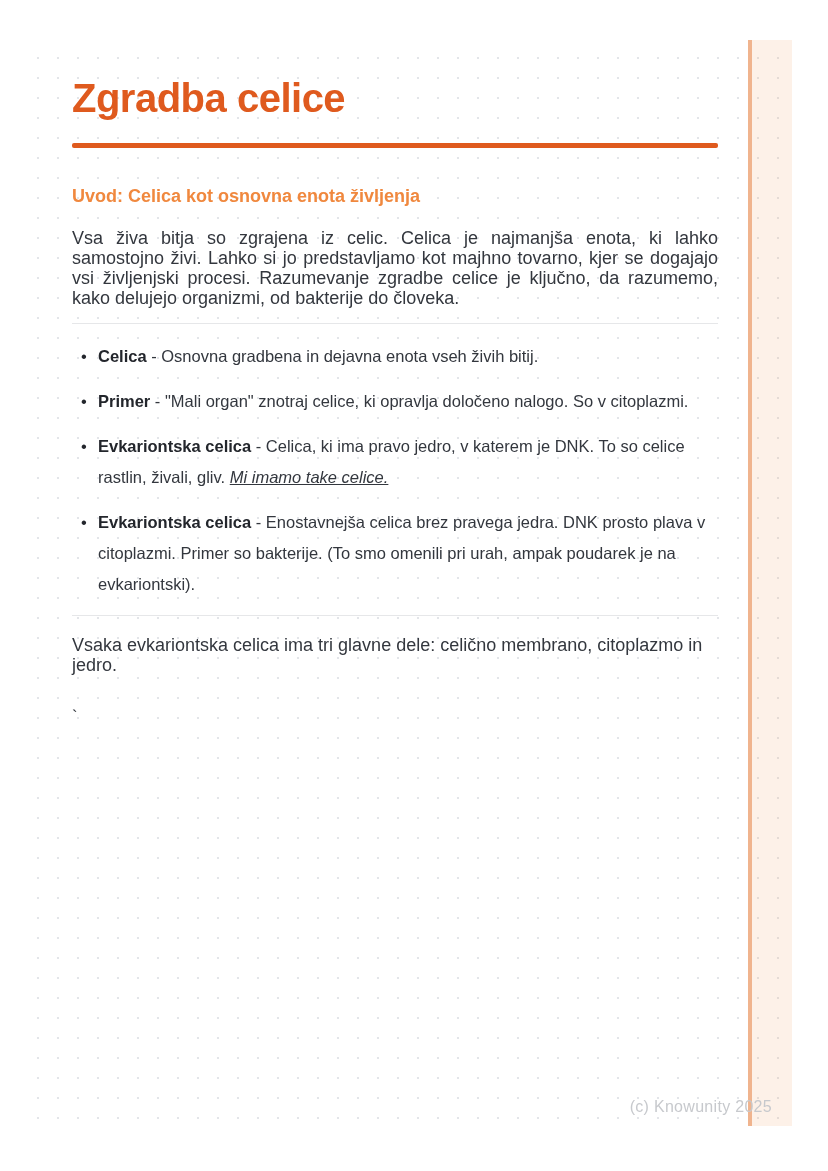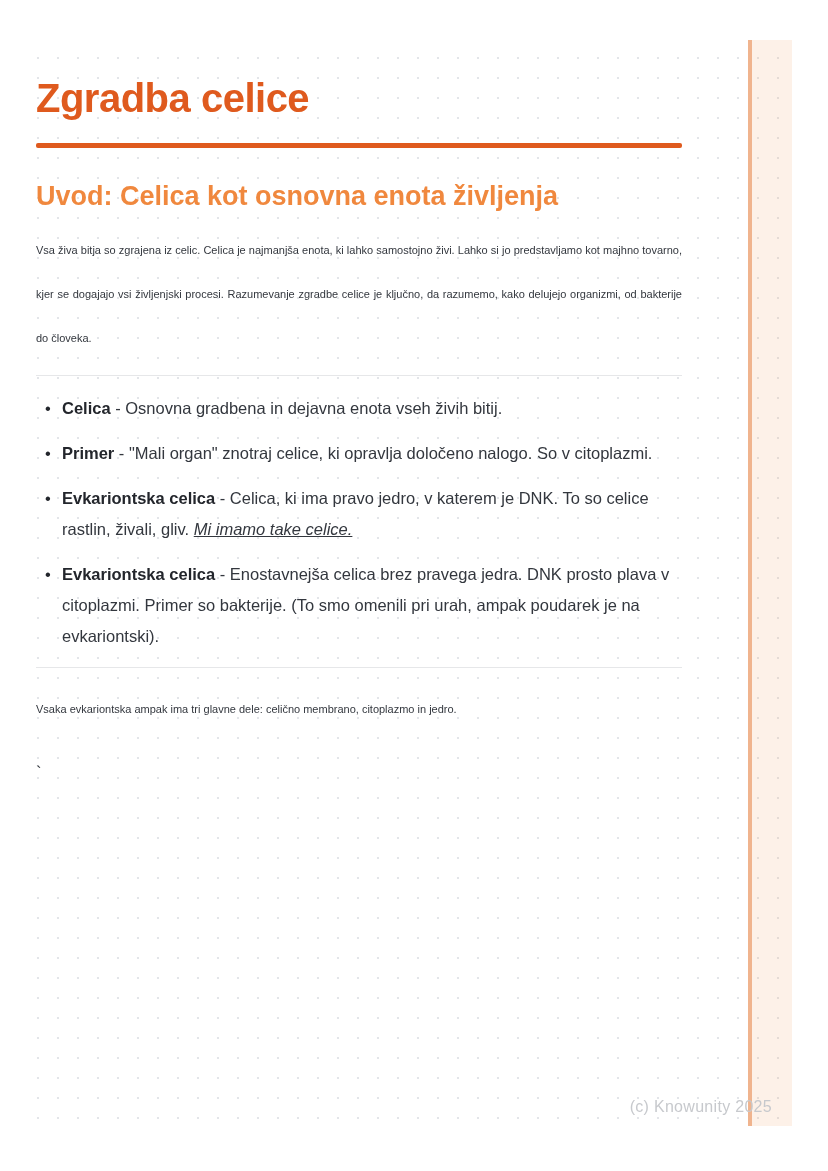--- a/index.html
+++ b/index.html
@@ -32,20 +32,21 @@
     top: 0;
     right: 0;
     bottom: 0;
     width: 44px;
     border-left: 4px solid #f0b48e;
     background: rgba(242, 166, 112, 0.16);
   }
 
   .content {
     position: relative;
+    margin-left: 36px;
     width: 646px;
   }
 
   h1.doc-title {
     margin-top: 38px;
     font-size: 40px;
     line-height: 40px;
     font-weight: 800;
     letter-spacing: -0.5px;
     color: #df5a1e;
@@ -54,30 +55,30 @@
   .title-rule {
     margin-top: 25px;
     width: 100%;
     height: 5px;
     border-radius: 2px;
     background: #df5a1e;
   }
 
   h2.section-heading {
     margin-top: 35px;
-    font-size: 27px;
+    font-size: 18px;
     line-height: 26px;
     font-weight: 700;
     color: #f0883e;
   }
 
   p.body-text {
     margin-top: 19px;
-    font-size: 11px;
-    line-height: 44px;
+    font-size: 18px;
+    line-height: 20px;
     color: #33373e;
   }
   p.justified { text-align: justify; }
 
   .divider {
     margin-top: 15px;
     width: 100%;
     height: 1px;
     background: #e6e7e9;
   }
@@ -142,20 +143,20 @@
           <li><span class="bullet-marker">•</span><span class="term">Celica</span><span> - Osnovna gradbena in dejavna enota vseh živih bitij.</span><em class="note-italic"></em></li>
           <li><span class="bullet-marker">•</span><span class="term">Primer</span><span> - "Mali organ" znotraj celice, ki opravlja določeno nalogo. So v citoplazmi.</span><em class="note-italic"></em></li>
           <li><span class="bullet-marker">•</span><span class="term">Evkariontska celica</span><span> - Celica, ki ima pravo jedro, v katerem je DNK. To so celice rastlin, živali, gliv. </span><em class="note-italic">Mi imamo take celice.</em></li>
           <li><span class="bullet-marker">•</span><span class="term">Evkariontska celica</span><span> - Enostavnejša celica brez pravega jedra. DNK prosto plava v citoplazmi. Primer so bakterije. (To smo omenili pri urah, ampak poudarek je na evkariontski).</span><em class="note-italic"></em></li>
         </ul>
       </section>
 
       <div class="divider"></div>
 
       <section>
-        <p class="body-text">Vsaka evkariontska ampak ima tri glavne dele: celično membrano, citoplazmo in jedro.</p>
+        <p class="body-text">Vsaka evkariontska celica ima tri glavne dele: celično membrano, citoplazmo in jedro.</p>
         <p class="stray-mark">`</p>
       </section>
     </div>
 
     <div class="footer-credit">(c) Knowunity 2025</div>
   </div>
 </div>
 
 </body></html>

